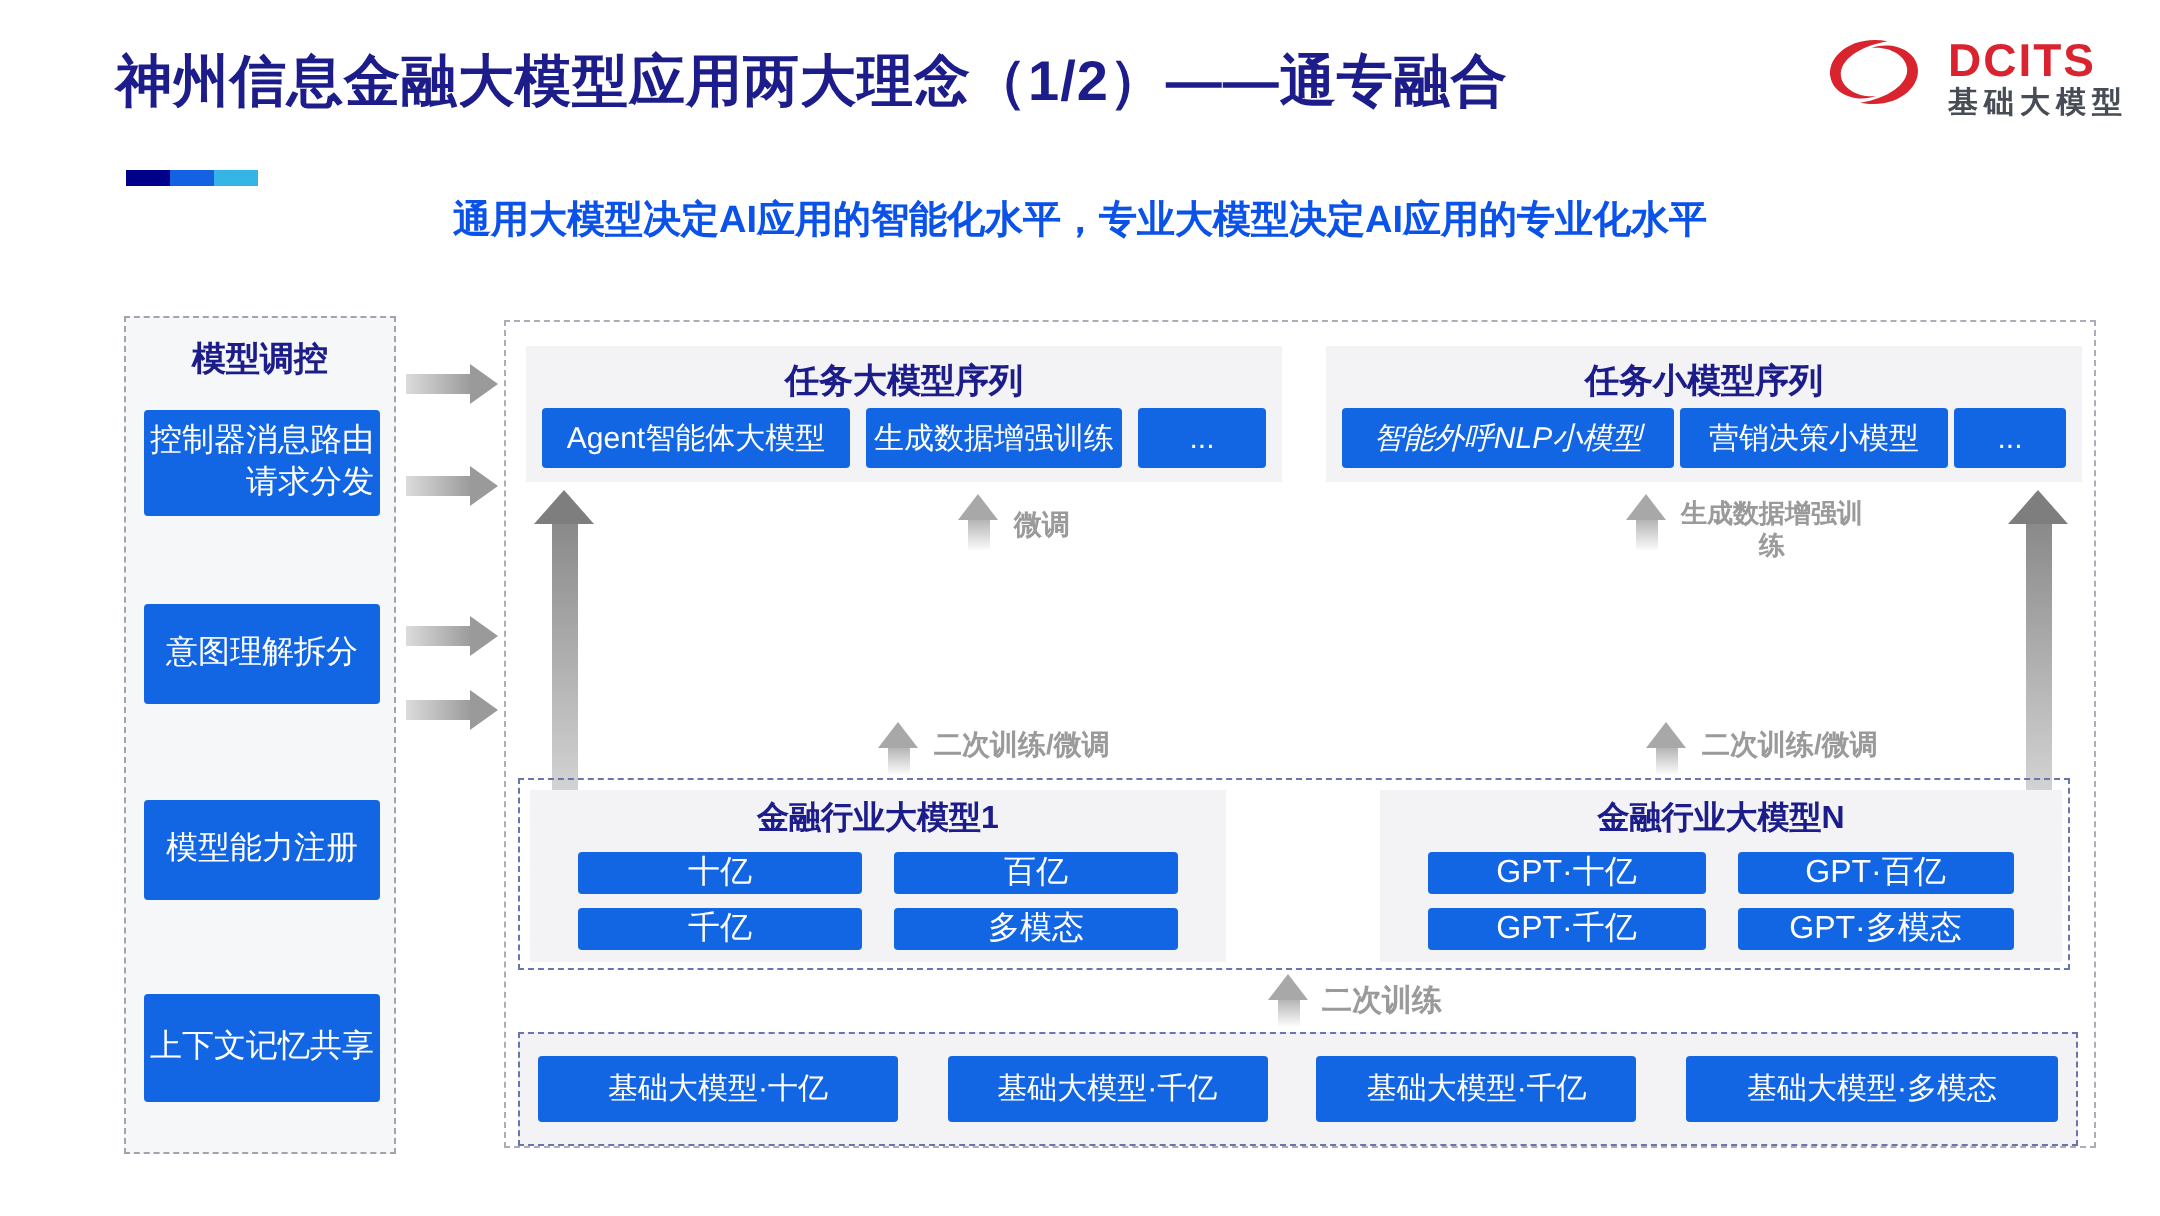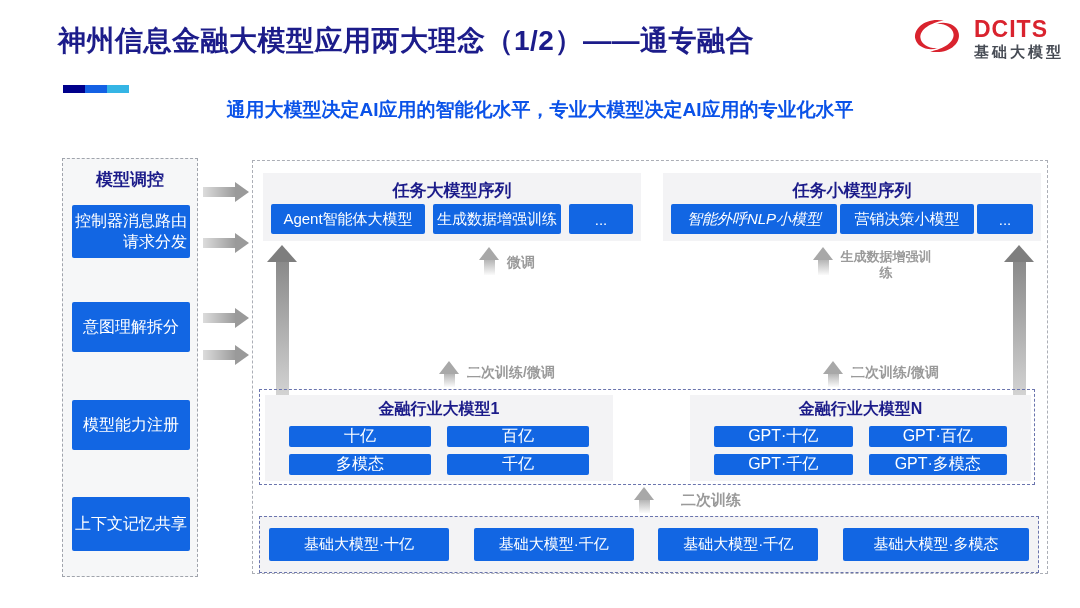--- a/index.html
+++ b/index.html
@@ -171,40 +171,40 @@
         <div class="u-body" style="height:13px;"></div>
     </div>
     <div class="glabel" style="left:598px; top:203px; font-size:14px;">二次训练/微调</div>
 
     <div class="dashedbox" style="left:6px; top:228px; width:776px; height:96px;">
       <div class="panel fin-panel" style="left:5px; width:348px;">
         <div class="panel-title">金融行业大模型1</div>
         <div class="fin-grid">
           <div class="chip">十亿</div>
           <div class="chip">百亿</div>
+          <div class="chip">千亿</div>
           <div class="chip">多模态</div>
-          <div class="chip">千亿</div>
         </div>
       </div>
       <div class="panel fin-panel" style="left:430px; width:341px;">
         <div class="panel-title">金融行业大模型N</div>
         <div class="fin-grid">
           <div class="chip">GPT·十亿</div>
           <div class="chip">GPT·百亿</div>
           <div class="chip">GPT·千亿</div>
           <div class="chip">GPT·多模态</div>
         </div>
       </div>
     </div>
 
     <div class="u-arrow" style="left:381px; top:326px;">
       <div class="u-head"></div>
         <div class="u-body" style="height:13px;"></div>
     </div>
-    <div class="glabel" style="left:428px; top:330px; font-size:15px;">二次训练</div>
+    <div class="glabel" style="left:408px; top:330px; font-size:15px;">二次训练</div>
 
     <div class="dashedbox base-box" style="left:6px; top:355px; width:780px; height:57px;">
       <div class="chip" style="width:180px;">基础大模型·十亿</div>
       <div class="chip" style="width:160px;">基础大模型·千亿</div>
       <div class="chip" style="width:160px;">基础大模型·千亿</div>
       <div class="chip" style="width:186px;">基础大模型·多模态</div>
     </div>
 
   </div>
 </div>

